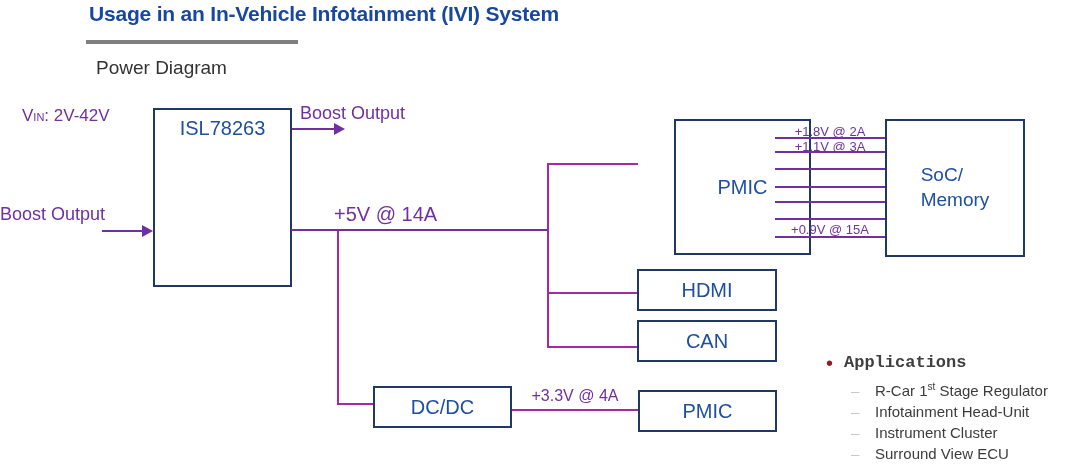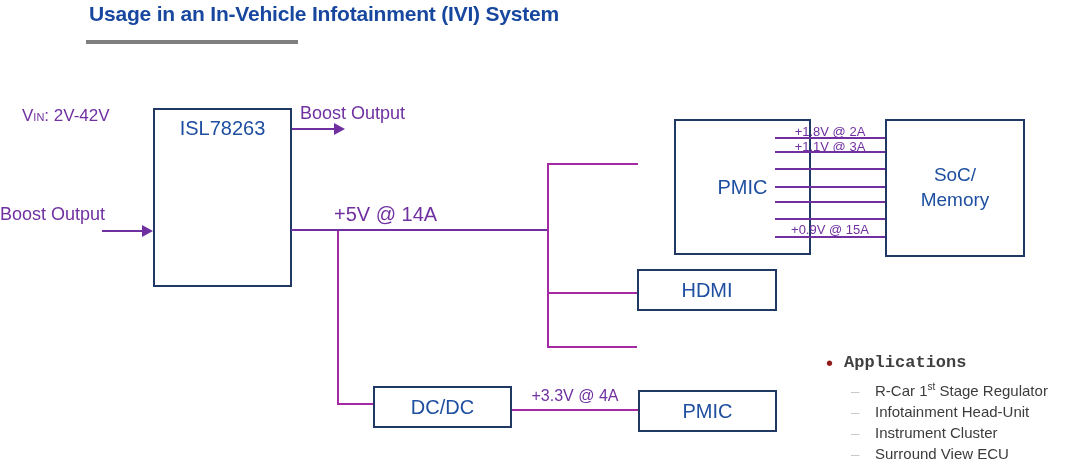--- a/index.html
+++ b/index.html
@@ -21,21 +21,21 @@
   .boost-top { left:300px; top:103px; font-size:18px; }
   .lbl-5v { left:334px; top:203px; width:215px; text-align:left; font-size:20px; }
   .lbl-3v3 { left:512px; top:387px; width:126px; text-align:center; font-size:16px; }
   .lbl-sm { width:104px; text-align:center; font-size:13px; }
   .lbl-1v8 { left:778px; top:124px; }
   .lbl-1v1 { left:778px; top:139px; }
   .lbl-0v9 { left:775px; top:222px; width:110px; }
 
   .box {
     position:absolute; border:2px solid #1F3864; background:#ffffff; color:#1F4FA0;
-    display:flex; align-items:center; justify-content:center; font-size:20px; text-align:center;
+    display:flex; align-items:center; justify-content:center; font-size:20px; text-align:left;
   }
   .box-isl { left:153px; top:108px; width:139px; height:179px; align-items:flex-start; padding-top:7px; }
   .box-pmic { left:638px; top:119px; width:137px; height:136px;margin-left:36px; }
   .box-soc { left:885px; top:119px; width:140px; height:138px; font-size:19px; line-height:1.3; }
   .box-soc span { display:block; }
   .box-hdmi { left:637px; top:269px; width:140px; height:42px; }
   .box-can { left:637px; top:320px; width:140px; height:42px; }
   .box-dcdc { left:373px; top:386px; width:139px; height:42px; }
   .box-pcie { left:638px; top:390px; width:139px; height:42px; }
 
@@ -56,40 +56,44 @@
   .apps-item-text { color:#3C3C3C; font-size:15px; white-space:nowrap; }
   .apps-item-text sup { font-size:10px; }
 </style>
 </head>
 <body>
 
 <div class="stage">
 
   <div class="title">Usage in an In-Vehicle Infotainment (IVI) System</div>
   <div class="rule"></div>
+  <div class="subtitle">Power Diagram</div>
 
   <div class="ptext vin"><span>V</span><sub>IN</sub><span>: 2V-42V</span></div>
   <div class="ptext boost-left">Boost Output</div>
   <div class="ptext boost-top">Boost Output</div>
 
   <div class="box box-isl">
       <span>ISL78263</span>
     </div>
   <div class="box box-pmic">
       <span>PMIC</span>
     </div>
   <div class="box box-hdmi">
       <span>HDMI</span>
     </div>
   <div class="box box-soc">
     <div>
       <span>SoC/</span>
       <span>Memory</span>
     </div>
   </div>
+  <div class="box box-can">
+      <span>CAN</span>
+    </div>
   <div class="box box-dcdc">
       <span>DC/DC</span>
     </div>
   <div class="box box-pcie">
       <span>PMIC</span>
     </div>
 
   <div class="ln" style="left:102px; top:230px; width:41px; height:2px;"></div>
   <div class="arrow-head" style="left:142px; top:225px;"></div>
   <div class="ln" style="left:292px; top:128px; width:43px; height:2px;"></div>

